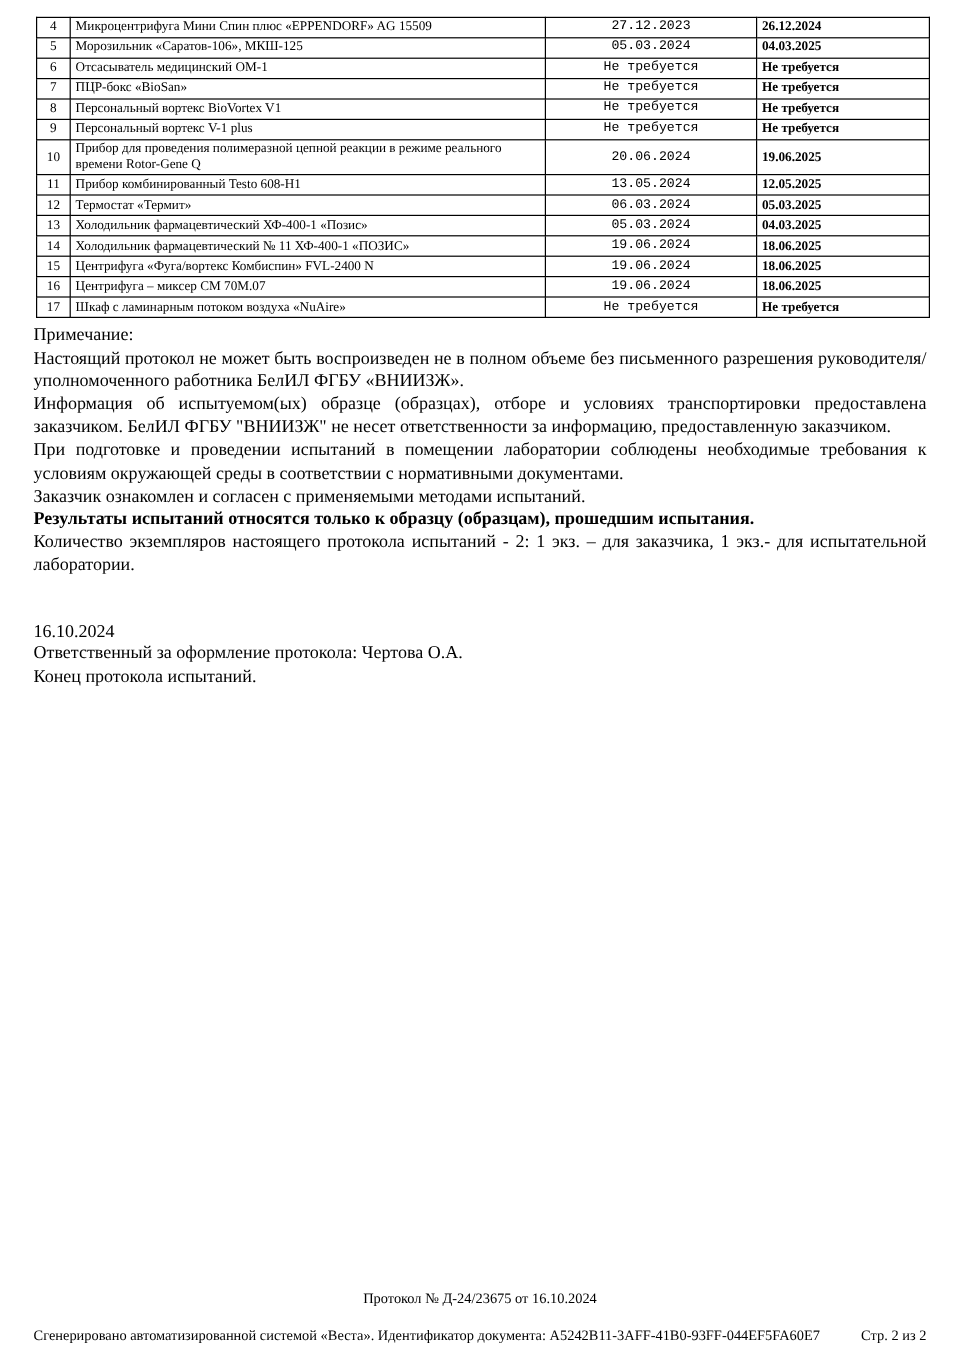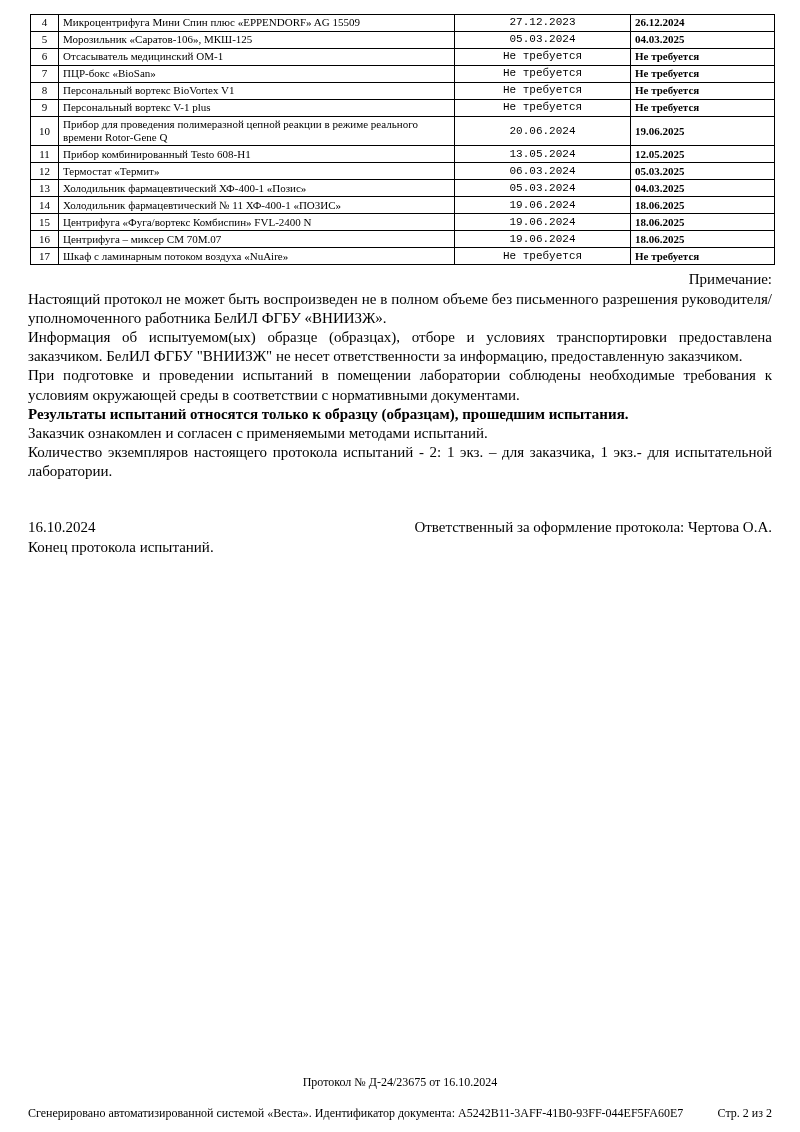--- a/index.html
+++ b/index.html
@@ -28,28 +28,28 @@
     padding: 1px 4px;
     vertical-align: middle;
     height: 17px;
   }
   td.col-num  { width: 28px;  text-align: center; padding: 1px 2px; }
   td.col-name { width: 396px; text-align: left; }
   td.col-date1{ width: 176px; text-align: center; font-family: Liberation Mono, monospace; }
   td.col-date2{ width: 144px; text-align: left; font-weight: bold; }
 
   .notes { margin-top: 5px; font-size: 15px; line-height: 1.28; }
-  .notes .heading { text-align: right; margin-left: 29px; }
+  .notes .heading { text-align: left; }
   .notes p { text-align: justify; }
   .notes p.left { text-align: left; }
   .notes p.bold { font-weight: bold; }
 
   .sig-row {
     display: flex; justify-content: space-between;
-    margin-top: 38px; font-size: 15px;
+    margin-top: 38px; font-size: 15px; flex-direction: column;
   }
   .end-line { font-size: 15px; margin-top: 3px; }
 
   .footer {
     position: absolute; left: 28px; right: 28px; bottom: 10px;
     font-size: 12px; line-height: 1.4; text-align: center;
   }
   .footer-bottom { display: flex; justify-content: space-between; margin-top: 14px; }
 </style>
 </head>
@@ -144,22 +144,22 @@
           <td class="col-date2">Не требуется</td>
         </tr>
       </tbody>
   </table>
 
   <div class="notes">
     <div class="heading">Примечание:</div>
     <p>Настоящий протокол не может быть воспроизведен не в полном объеме без письменного разрешения руководителя/уполномоченного работника БелИЛ ФГБУ «ВНИИЗЖ».</p>
     <p>Информация об испытуемом(ых) образце (образцах), отборе и условиях транспортировки предоставлена заказчиком. БелИЛ ФГБУ "ВНИИЗЖ" не несет ответственности за информацию, предоставленную заказчиком.</p>
     <p>При подготовке и проведении испытаний в помещении лаборатории соблюдены необходимые требования к условиям окружающей среды в соответствии с нормативными документами.</p>
+    <p class="left">Заказчик ознакомлен и согласен с применяемыми методами испытаний.</p>
     <p class="left bold">Результаты испытаний относятся только к образцу (образцам), прошедшим испытания.</p>
-    <p class="left">Заказчик ознакомлен и согласен с применяемыми методами испытаний.</p>
     <p>Количество экземпляров настоящего протокола испытаний - 2: 1 экз. – для заказчика, 1 экз.- для испытательной лаборатории.</p>
   </div>
 
   <div class="sig-row">
     <span>16.10.2024</span>
     <span>Ответственный за оформление протокола: Чертова О.А.</span>
   </div>
   <div class="end-line">Конец протокола испытаний.</div>
 
   <div class="footer">

